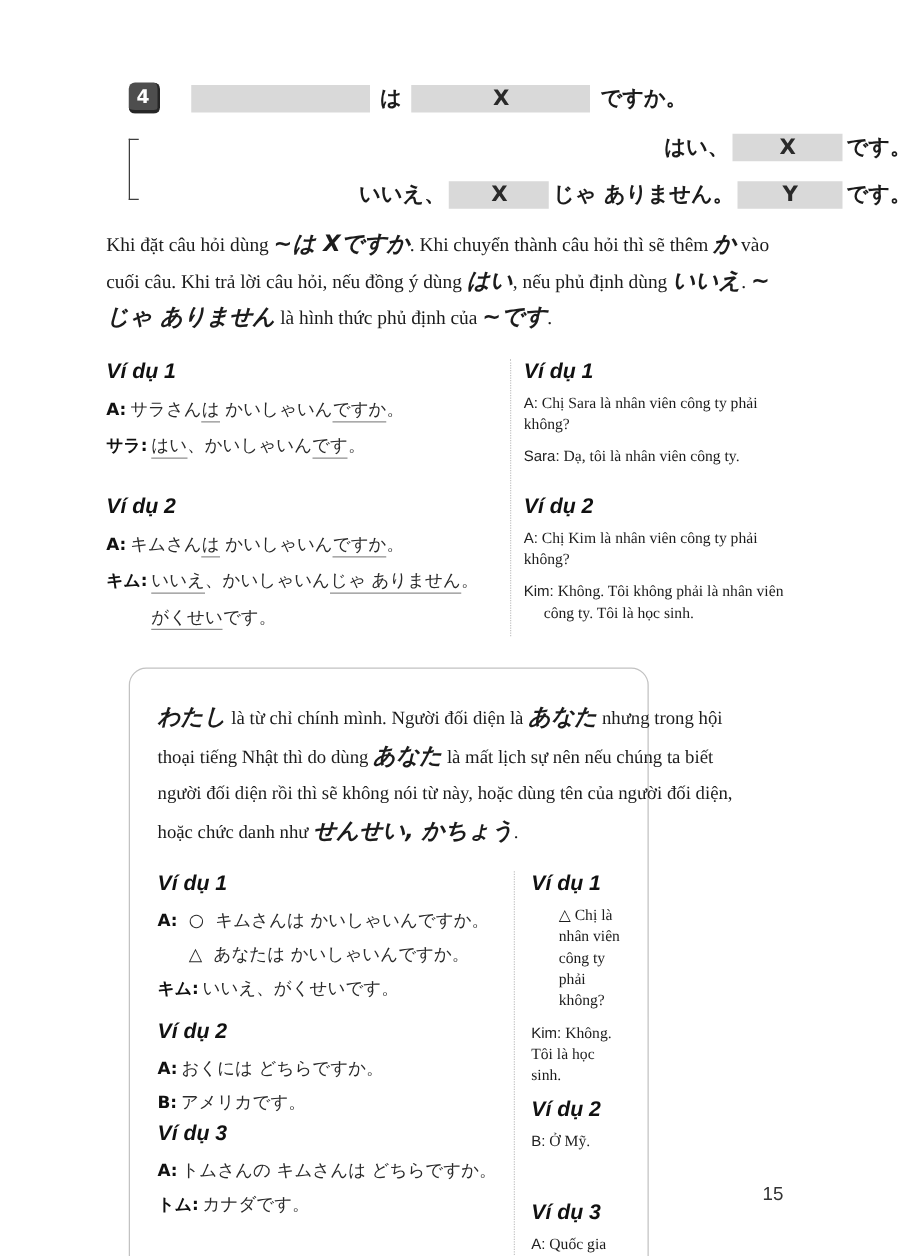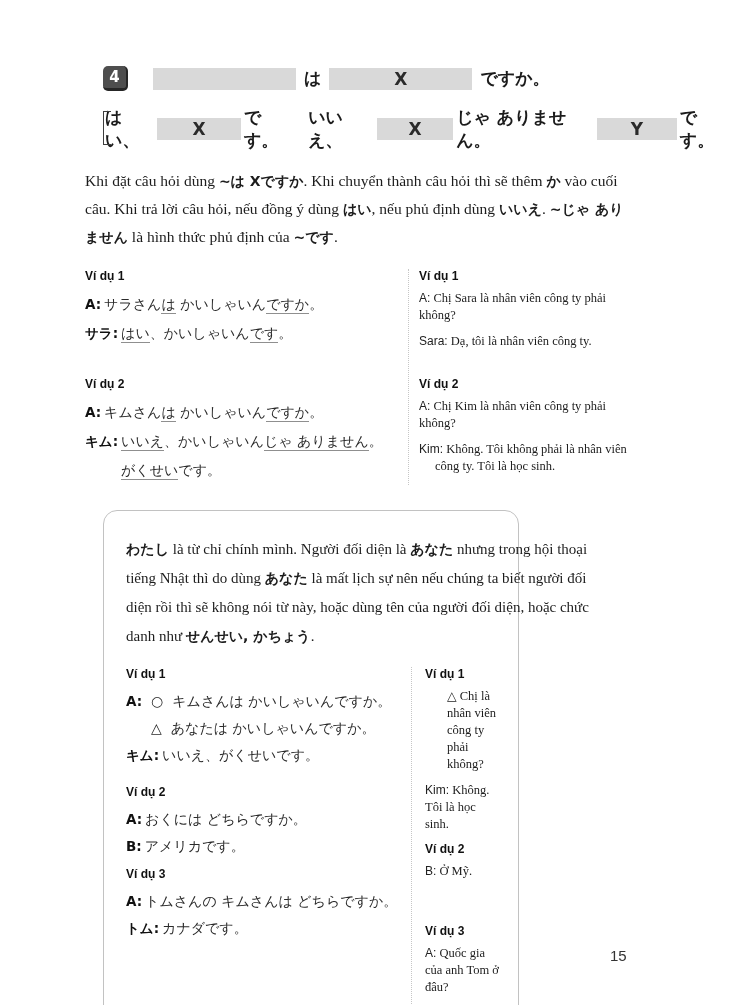--- a/index.html
+++ b/index.html
@@ -15,34 +15,34 @@
   .badge{display:flex;align-items:center;justify-content:center;width:23px;height:22px;
          background:#4e4e4e;color:#fff;font-size:15px;border-radius:5px;
          border-right:2px solid #262626;border-bottom:3px solid #262626;margin-right:17px;}
   .phbox{display:flex;align-items:center;justify-content:center;height:22px;
          background:#d9d9d9;color:#2a2a2a;font-size:17px;font-weight:bold;}
   .w-blank{width:143px;}
   .w-x1{width:143px;}
   .w-x2{width:88px;}
   .w-x3{width:80px;}
   .w-y{width:84px;}
-  .answers{position:relative;margin-top:15px;padding-left:2px;display:flex;
-           gap:15px;align-items:flex-end;}
+  .answers{position:relative;margin-top:15px;padding-left:25px;display:flex;
+           flex-direction:column;gap:15px;align-items:flex-end;}
   .answers::before{content:"";position:absolute;left:0;top:5px;bottom:7px;width:7px;
            border:1.6px solid #3e3e3e;border-right:none;}
 
   
   .intro{margin:15px 0 0 85px;width:549px;font-size:15.5px;line-height:28px;color:#1c1c1c;}
-  .jpb{font-family:"DejaVu Sans",sans-serif;font-weight:bold;font-size:14px;}
+  .jpb{font-family:"DejaVu Sans",sans-serif;font-weight:bold;font-size:18px;font-style:italic;}
 
   
   .cols{display:flex;align-items:stretch;}
   .cleft{border-right:1.5px dotted #c6c6c6;}
   .exlabel{font-family:"Liberation Sans","DejaVu Sans",sans-serif;font-weight:bold;
-           font-size:12px;color:#111;margin:0 0 7px 0;}
+           font-size:17px;color:#111;margin:0 0 7px 0;font-style:italic;}
   .exblock{margin:0;}
   .jline{display:flex;align-items:baseline;font-family:"DejaVu Sans",sans-serif;
          font-size:14px;line-height:29px;color:#2a2a2a;}
   .spk{font-weight:bold;font-size:13.5px;color:#111;margin-right:3px;white-space:nowrap;}
   .spk-w{min-width:22px;}
   .marker{margin-right:9px;}
   .ul{border-bottom:1px solid #8f8f8f;padding-bottom:1px;}
   .cont{padding-left:36px;}
   .vline{margin:0 0 9px 0;font-size:12.5px;line-height:17px;color:#1c1c1c;}
   .vspk{font-family:"Liberation Sans","DejaVu Sans",sans-serif;font-size:12px;color:#222;}

